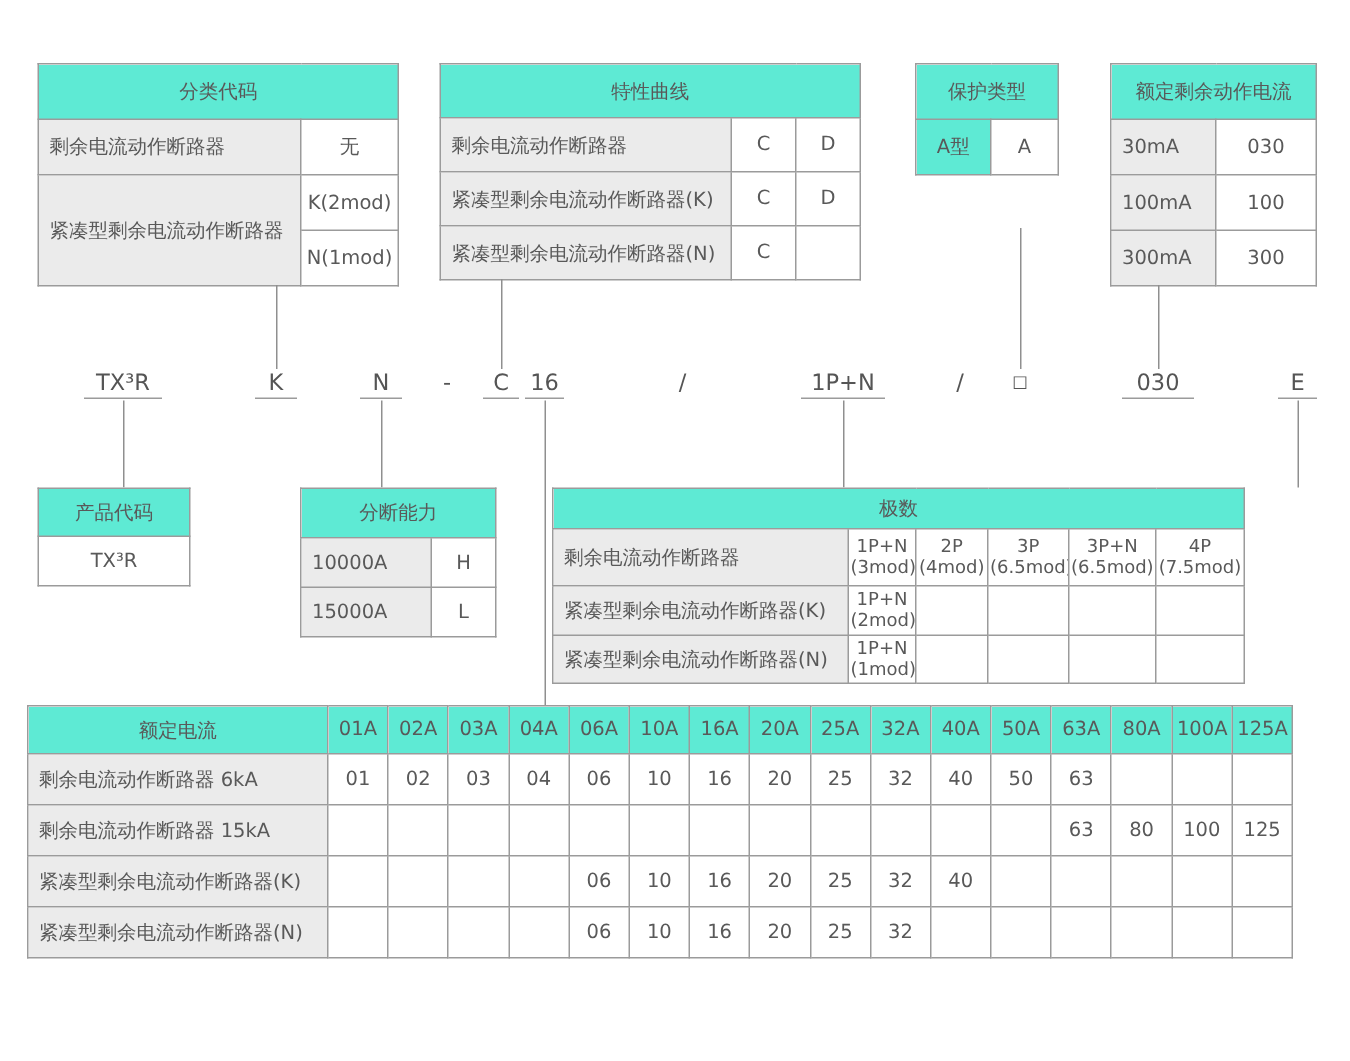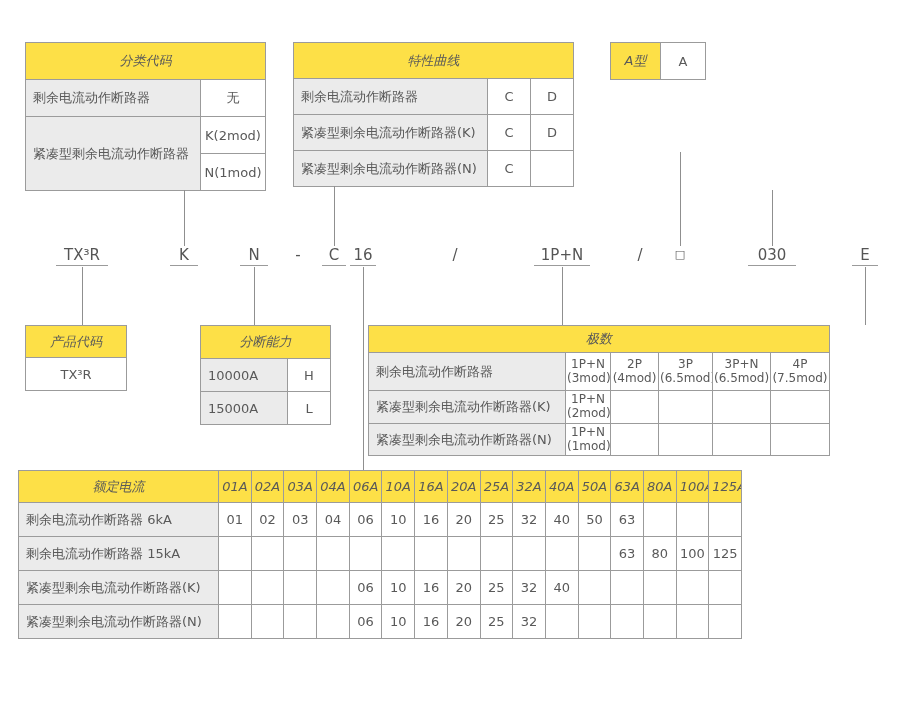--- a/index.html
+++ b/index.html
@@ -2,21 +2,21 @@
 <html><head>
 <meta charset="utf-8">
 <style>
   * { margin:0; padding:0; box-sizing:border-box; }
   html,body { background:#fff; }
   body { font-family:"DejaVu Sans","Liberation Sans",sans-serif; color:#595959; }
   .canvas { position:relative; width:900px; height:707px; background:#fff; overflow:hidden; }
 
   table { position:absolute; border-collapse:collapse; table-layout:fixed; font-size:13px; color:#595959; background:#fff; }
   td { border:1px solid #9b9b9b; text-align:center; vertical-align:middle; padding:0 3px; overflow:hidden; }
-  .hd  { background:#fde047;font-style:italic; }
+  .hd  { background:#5eead4; }
   .lbl { background:#ebebeb; text-align:left; padding-left:7px; }
   .two { white-space:pre-line; font-size:12px; line-height:1.15; padding:0 1px; }
 
   .seg { position:absolute; top:246px; height:20px; font-size:15px; line-height:18px; text-align:center; color:#555; }
   .seg.u { border-bottom:1px solid #9b9b9b; }
   .sq { font-size:11px; }
 
   .vline { position:absolute; width:1px; background:#8f8f8f; }
 </style>
 </head>
@@ -74,27 +74,53 @@
     </tr>
   </tbody>
     </table>
 
   <table style="left:610px;top:42px;width:95px;">
     <colgroup>
         <col style="width:50px">
         <col style="width:45px">
       </colgroup>
     <tbody>
+        <tr style="height:37px">
+          <td colspan="2" class="hd">保护类型</td>
+        </tr>
     <tr style="height:37px">
       <td class="hd">A型</td>
       <td>A</td>
     </tr>
   </tbody>
     </table>
 
+  <table style="left:740px;top:42px;width:137px;">
+    <colgroup>
+        <col style="width:70px">
+        <col style="width:67px">
+      </colgroup>
+    <tbody>
+        <tr style="height:37px">
+          <td colspan="2" class="hd">额定剩余动作电流</td>
+        </tr>
+    <tr style="height:37px">
+      <td class="lbl">30mA</td>
+      <td>030</td>
+    </tr>
+    <tr style="height:37px">
+      <td class="lbl">100mA</td>
+      <td>100</td>
+    </tr>
+    <tr style="height:37px">
+      <td class="lbl">300mA</td>
+      <td>300</td>
+    </tr>
+  </tbody>
+    </table>
 
   <span class="seg u" style="left:56px;width:52px;">TX³R</span>
   <span class="seg u" style="left:170px;width:28px;">K</span>
   <span class="seg u" style="left:240px;width:28px;">N</span>
   <span class="seg" style="left:290px;width:16px;">-</span>
   <span class="seg u" style="left:322px;width:24px;">C</span>
   <span class="seg u" style="left:350px;width:26px;">16</span>
   <span class="seg" style="left:448px;width:14px;">/</span>
   <span class="seg u" style="left:534px;width:56px;">1P+N</span>
   <span class="seg" style="left:633px;width:14px;">/</span>
@@ -185,21 +211,21 @@
 (1mod)</td>
       <td class="two"></td>
       <td class="two"></td>
       <td class="two"></td>
       <td class="two"></td>
     </tr>
   </tbody>
     </table>
 
 
-  <table style="left:18px;top:470px;width:724px;">
+  <table style="left:18px;top:470px;width:844px;">
     <colgroup>
       <col style="width:200px">
         <col>
         <col>
         <col>
         <col>
         <col>
         <col>
         <col>
         <col>

